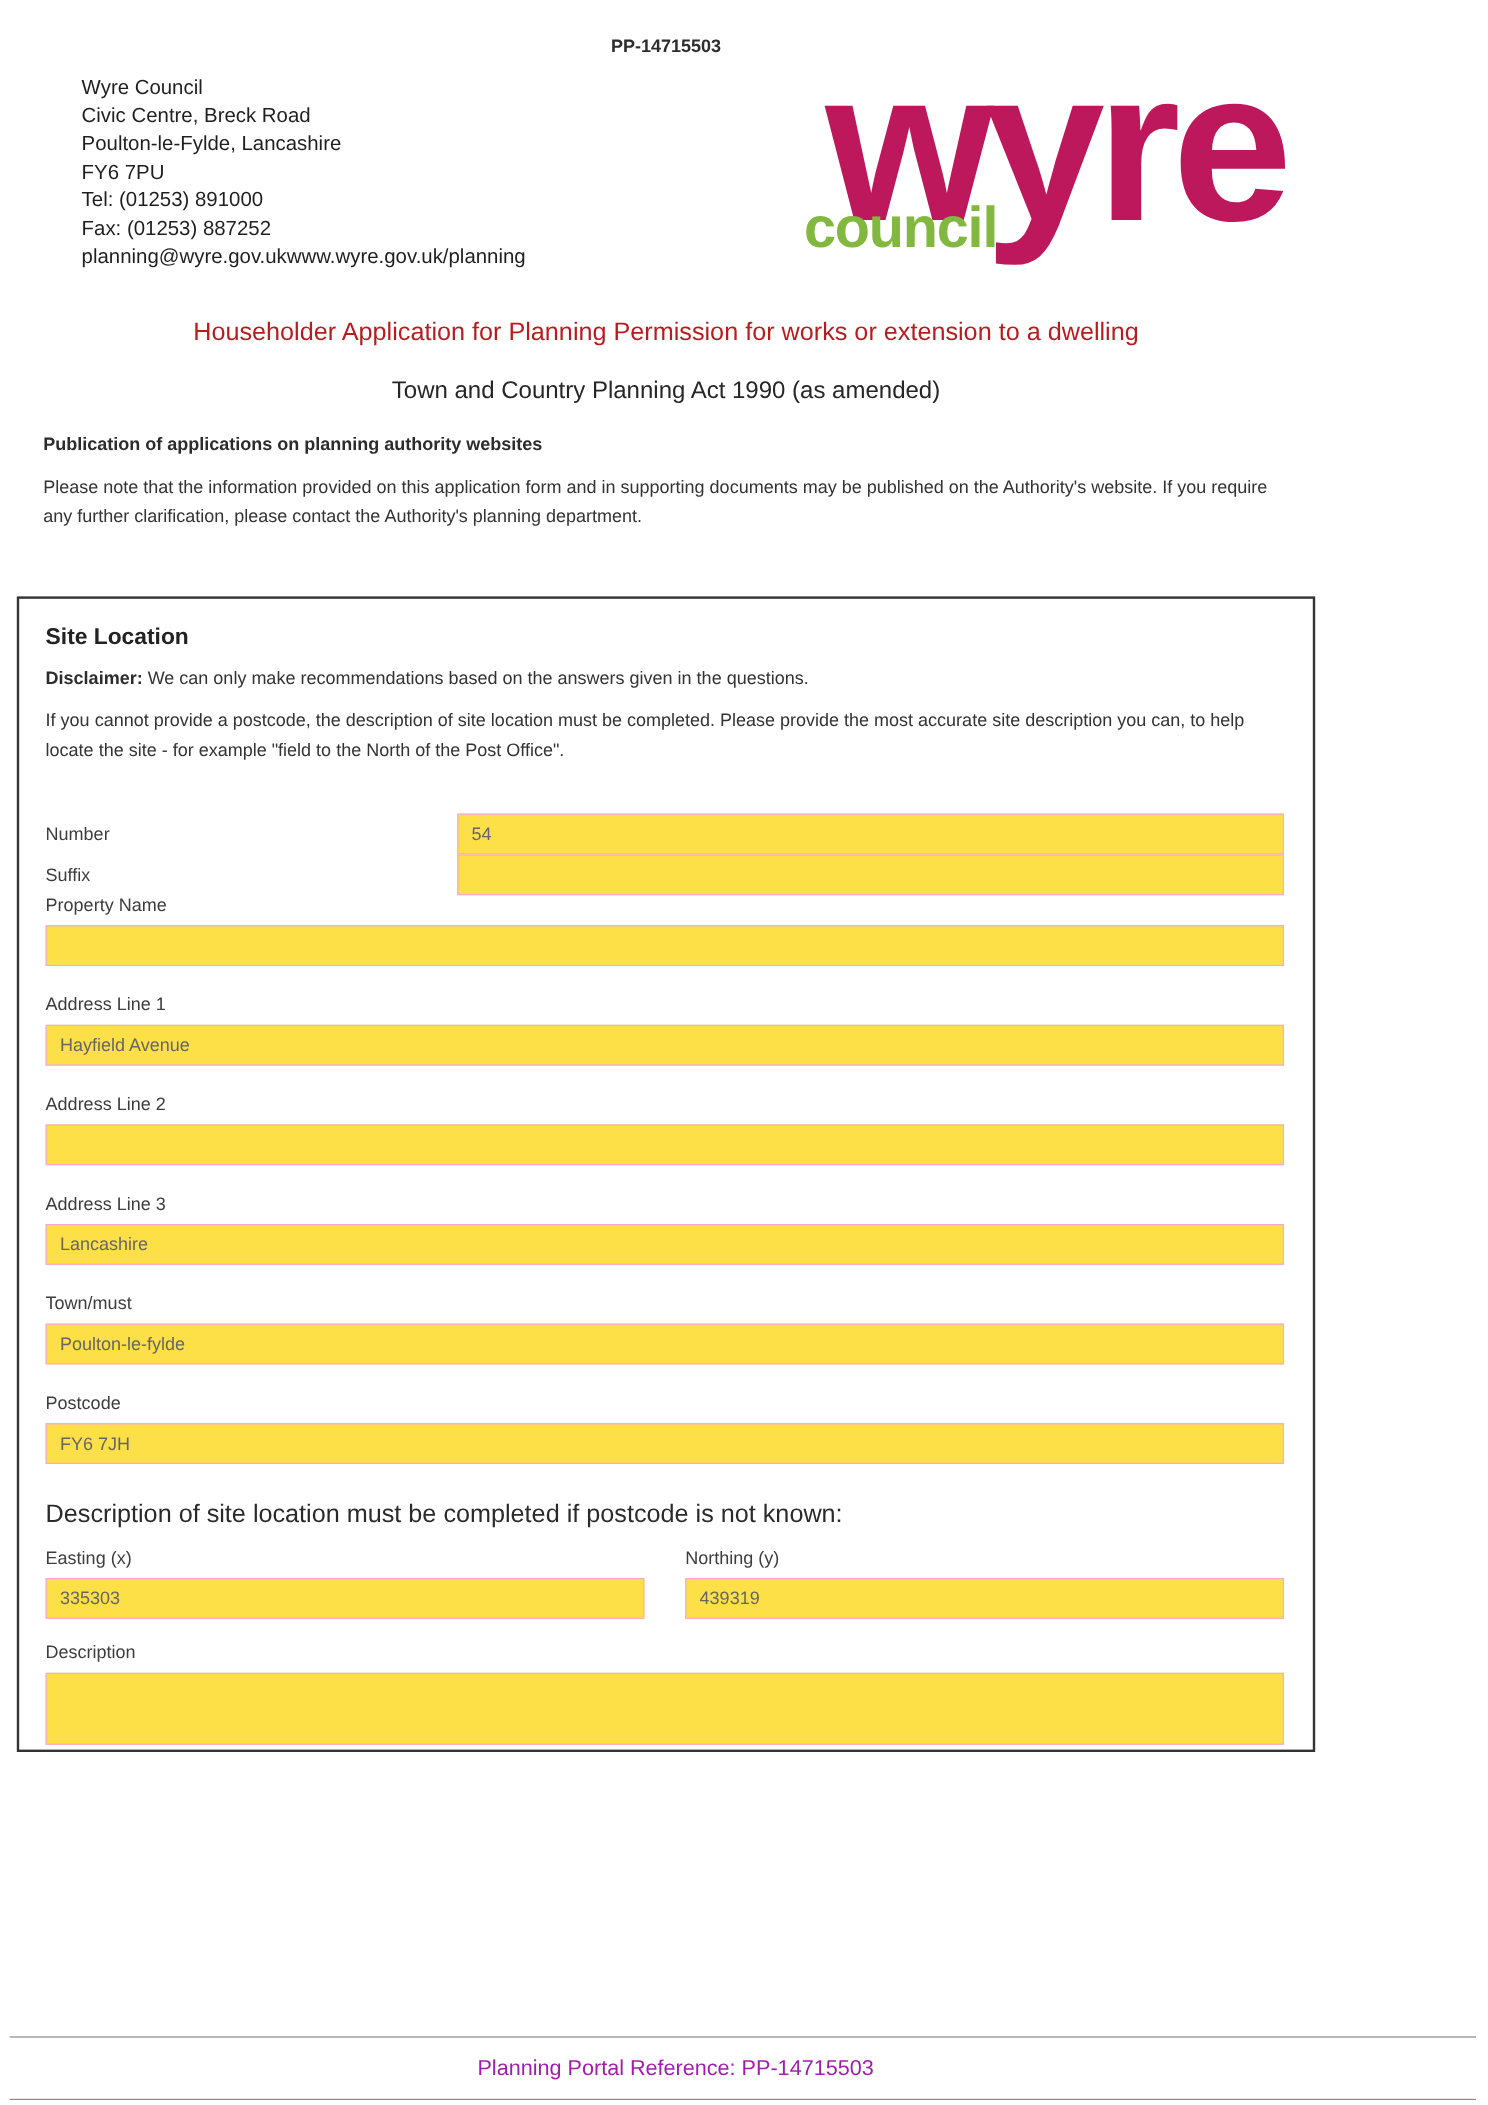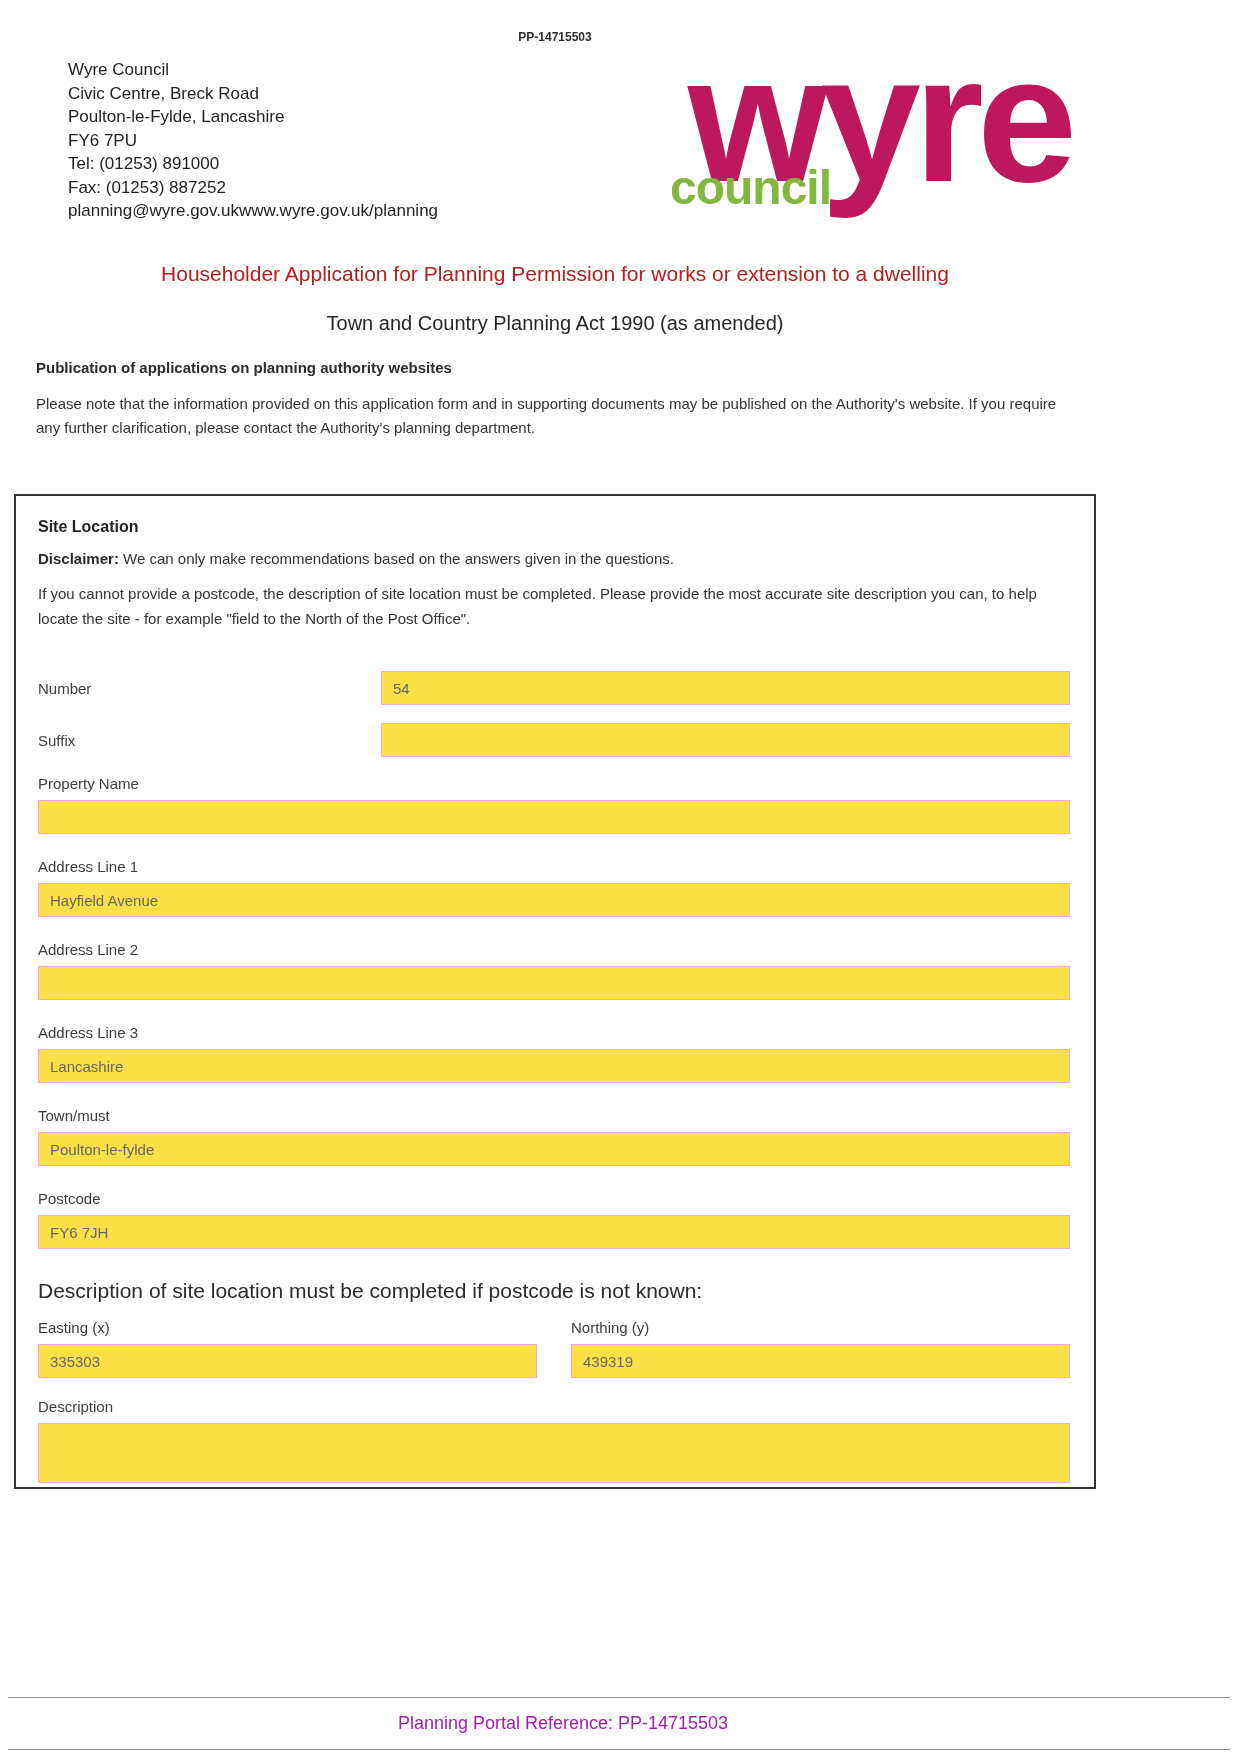--- a/index.html
+++ b/index.html
@@ -12,21 +12,21 @@
     font-family: "Liberation Sans", "DejaVu Sans", sans-serif;
     color: #333333;
     overflow: hidden;
   }
   .content { width: 1110px; }
 
   .ref-top {
     padding-top: 30px;
     text-align: center;
     font-weight: bold;
-    font-size: 12px;
+    font-size: 15px;
     color: #2d2d2d;
   }
 
   .header { position: relative; margin-top: 14px; height: 178px; }
   .address-block {
     margin-left: 68px;
     font-size: 17px;
     line-height: 23.5px;
     color: #1f1f1f;
   }
@@ -56,26 +56,26 @@
   .title-sub  { margin-top: 26px; text-align: center; font-size: 20px; color: #262626; }
 
   .pub-heading { margin: 24px 36px 0 36px; font-weight: bold; font-size: 15px; color: #2c2c2c; }
   .pub-body    { margin: 16px 36px 0 36px; font-size: 15px; line-height: 24px; color: #333333; }
 
   .section-box {
     margin: 54px 14px 0 14px;
     border: 2px solid #333333;
     padding: 14px 24px 4px 22px;
   }
-  .section-heading { font-size: 16px; font-weight: bold; color: #222222; margin: 8px 0 14px 0; }
+  .section-heading { font-size: 19px; font-weight: bold; color: #222222; margin: 8px 0 14px 0; }
   .disclaimer { font-size: 15px; color: #333333; margin-bottom: 14px; }
   .disclaimer strong { color: #2c2c2c; }
   .intro { font-size: 15px; line-height: 25px; color: #333333; margin-bottom: 40px; }
 
-  .field-row { display: flex; align-items: center; margin-bottom: 18px; }
+  .field-row { display: flex; align-items: center; }
   .field-row label { flex: 0 0 343px; font-size: 15px; color: #3d3d3d; }
   input.text-input, textarea.text-area {
     border: 1px solid #f9a8d4;
     background: #fde047;
     font-family: "Liberation Sans", "DejaVu Sans", sans-serif;
     font-size: 15px;
     color: #666666;
     padding: 0 11px;
   }
   .field-row input.text-input { flex: 1; height: 34px; min-width: 0; }

